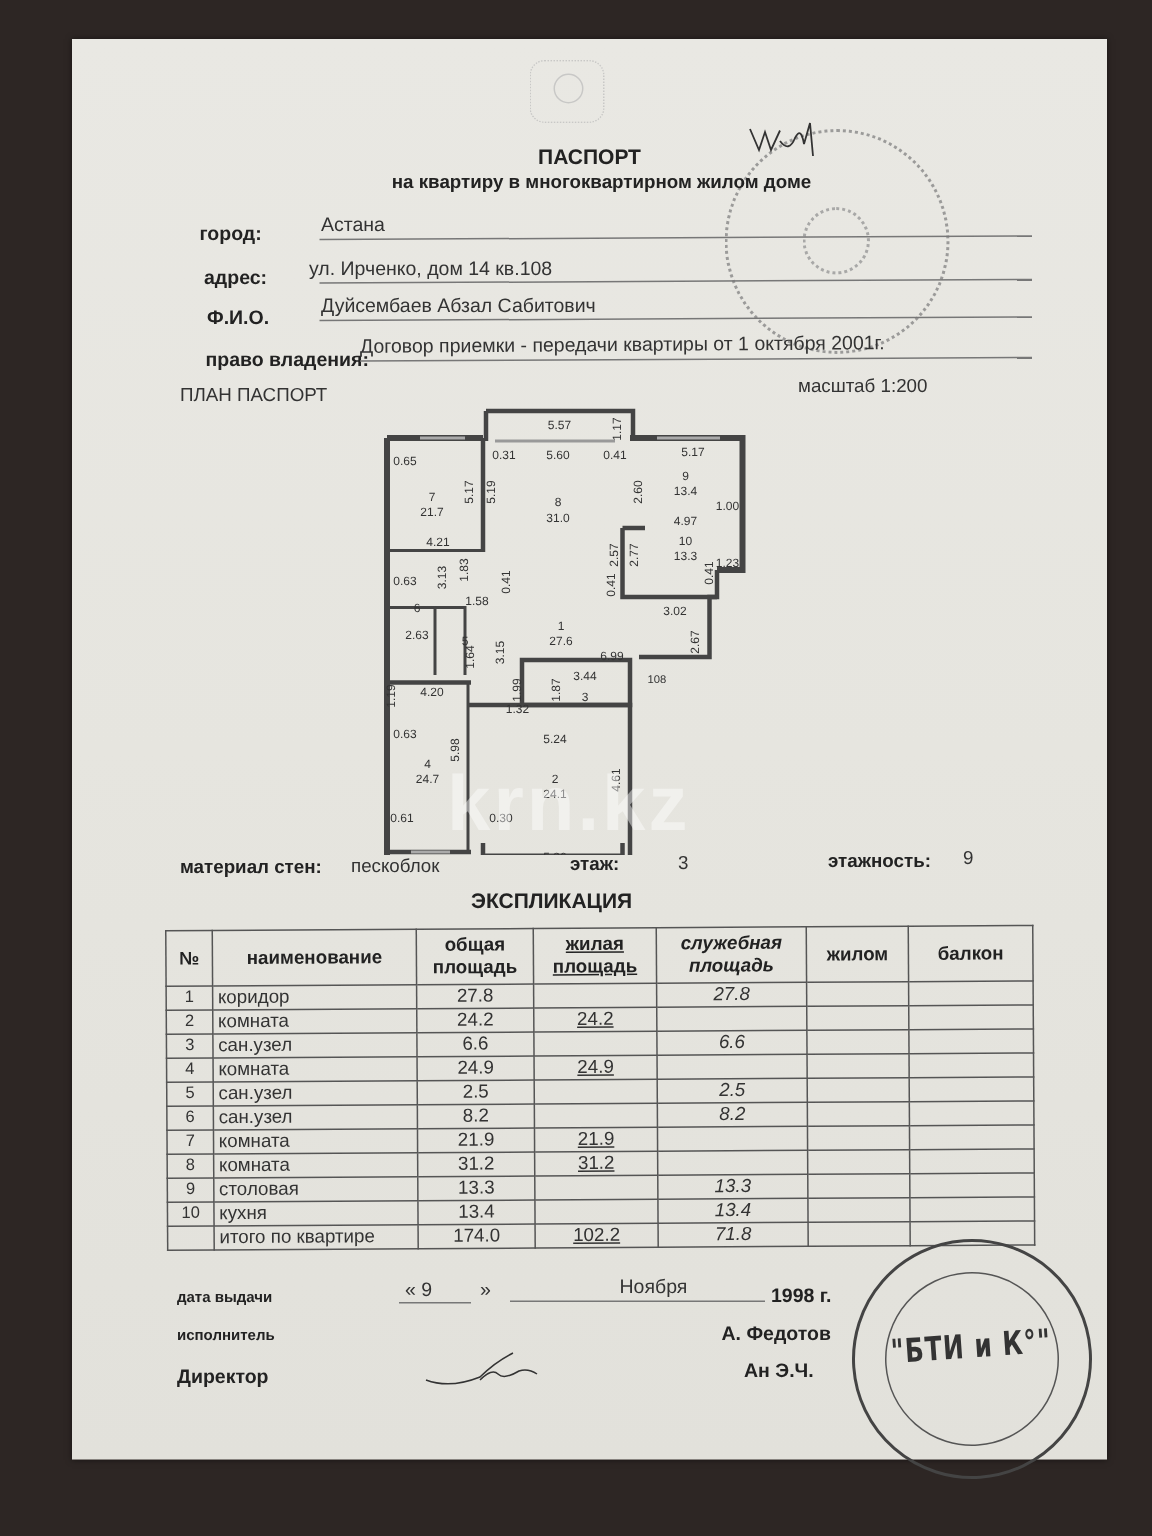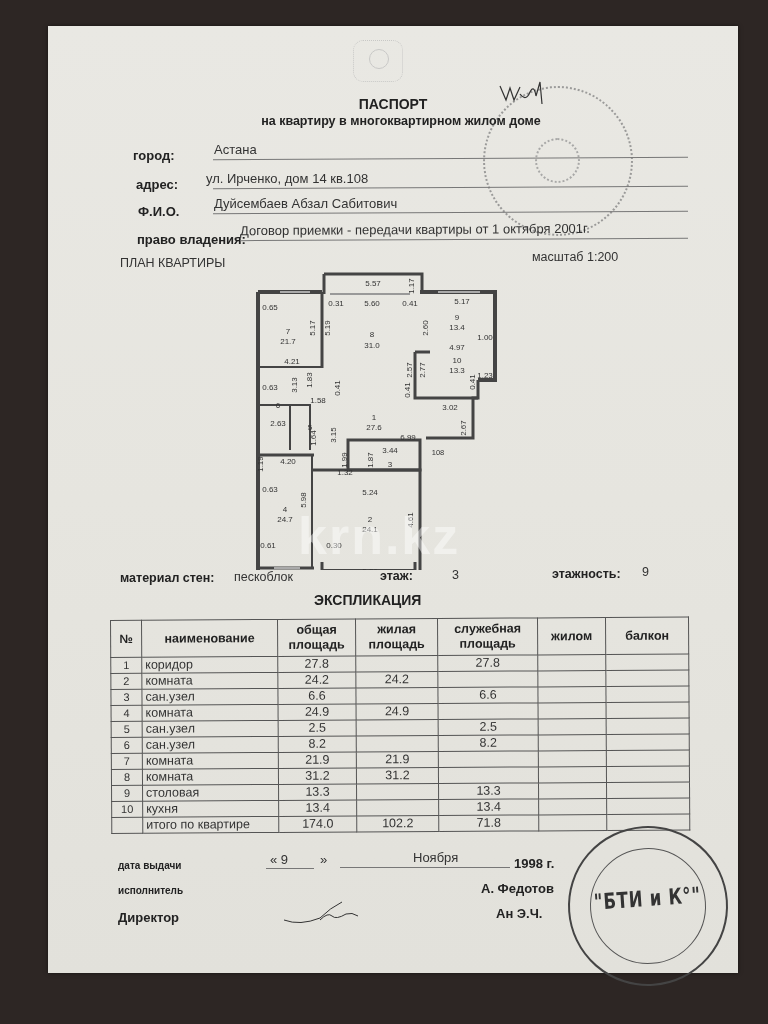--- a/index.html
+++ b/index.html
@@ -37,22 +37,22 @@
     transform: rotate(-0.35deg);
     transform-origin: left top;
   }
   table.expl td, table.expl th {
     border: 1px solid #555; padding: 0 3px; height: 16px; line-height: 15px;
   }
   table.expl th { font-weight: bold; color: #222; height: 37px; line-height: 15px; text-align: center; }
   .c-no { width: 31px; text-align: center; font-size: 11px; }
   .c-name { width: 136px; }
   .c-tot { width: 78px; text-align: center; }
-  .c-liv { width: 82px; text-align: center; }
-  .c-srv { width: 100px; text-align: center; }
+  .c-liv { width: 82px; text-align: center; text-decoration: underline; }
+  .c-srv { width: 100px; text-align: center; font-style: italic; }
   .c-log { width: 68px; }
   .c-bal { width: 83px; }
 
   .stamp {
     position: absolute; left: 520px; top: 800px;
     width: 160px; height: 160px; border-radius: 50%;
     border: 2px solid #444; transform: rotate(-4deg);
   }
   .stamp .inner {
     position: absolute; left: 20px; top: 20px; width: 116px; height: 116px;
@@ -110,21 +110,21 @@
   <div class="field-line" style="left:165px;top:161px;width:475px;transform:rotate(-0.3deg)"></div>
 
   <div class="field-label" style="left:90px;top:178px">Ф.И.О.</div>
   <div class="field-value" style="left:166px;top:170px">Дуйсембаев Абзал Сабитович</div>
   <div class="field-line" style="left:165px;top:186px;width:475px;transform:rotate(-0.3deg)"></div>
 
   <div class="field-label" style="left:89px;top:206px">право владения:</div>
   <div class="field-value" style="left:192px;top:196px;transform:rotate(-0.4deg)">Договор приемки - передачи квартиры от 1 октября 2001г.</div>
   <div class="field-line" style="left:192px;top:213px;width:448px;transform:rotate(-0.3deg)"></div>
 
-  <div class="plain" style="left:72px;top:230px;font-size:12.5px">ПЛАН КВАРТИРЫ</div>
+  <div class="plain" style="left:72px;top:230px;font-size:12.5px">ПЛАН ПАСПОРТ</div>
   <div class="plain" style="left:484px;top:224px;font-size:12.5px">масштаб 1:200</div>
 
   <svg class="abs plan" style="left:202px;top:244px" width="250" height="300" viewBox="0 0 250 300">
     <g stroke="#444" fill="none">
 
       <path d="M74 4 H172 V24" stroke-width="3"></path>
       <path d="M74 4 V24" stroke-width="3"></path>
       <line x1="80" y1="24" x2="160" y2="24" stroke="#999" stroke-width="2"></line>
 
       <path d="M8 22 H72" stroke-width="4"></path>

